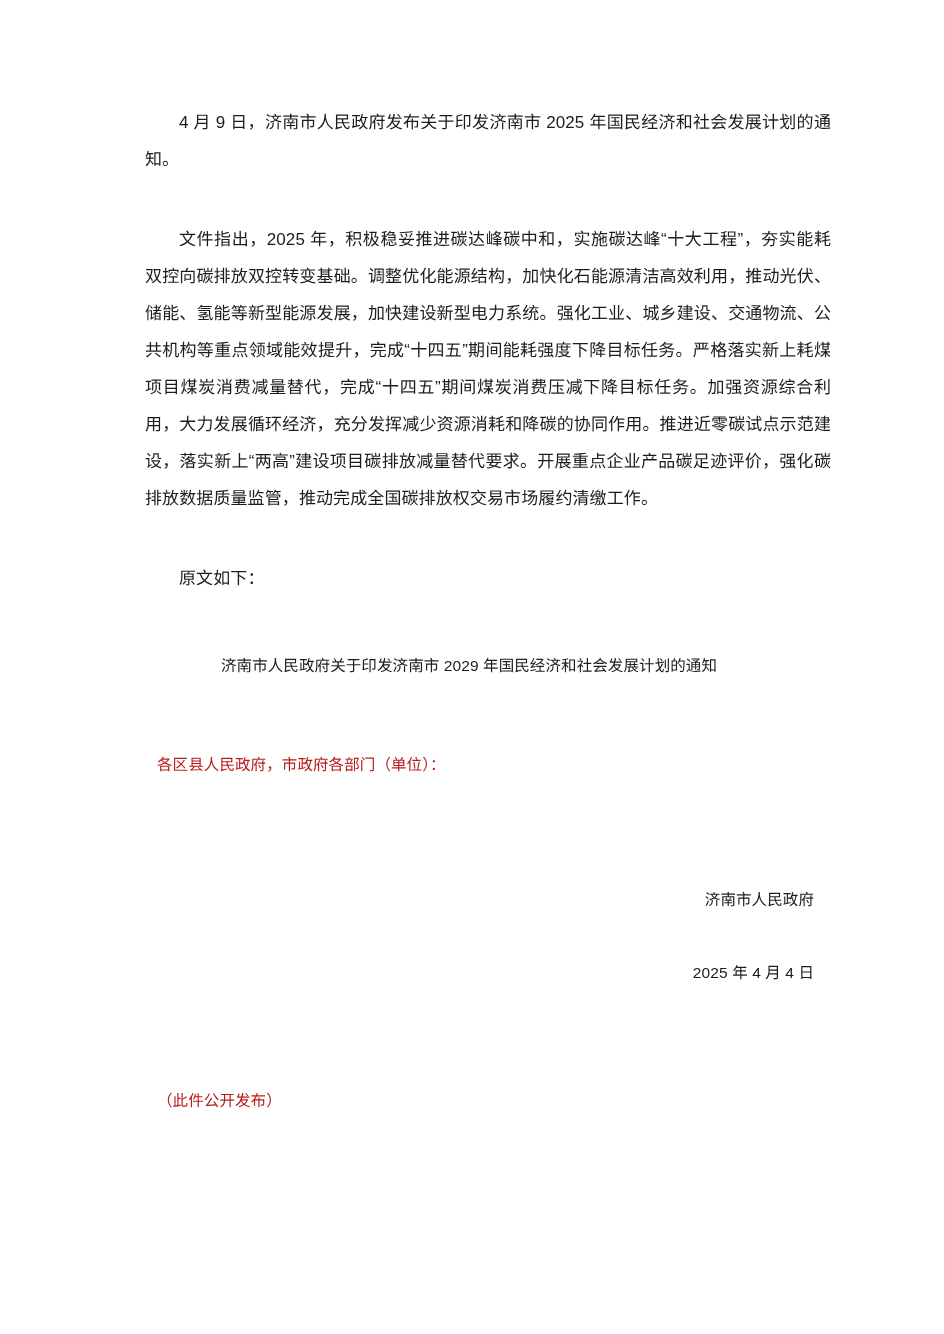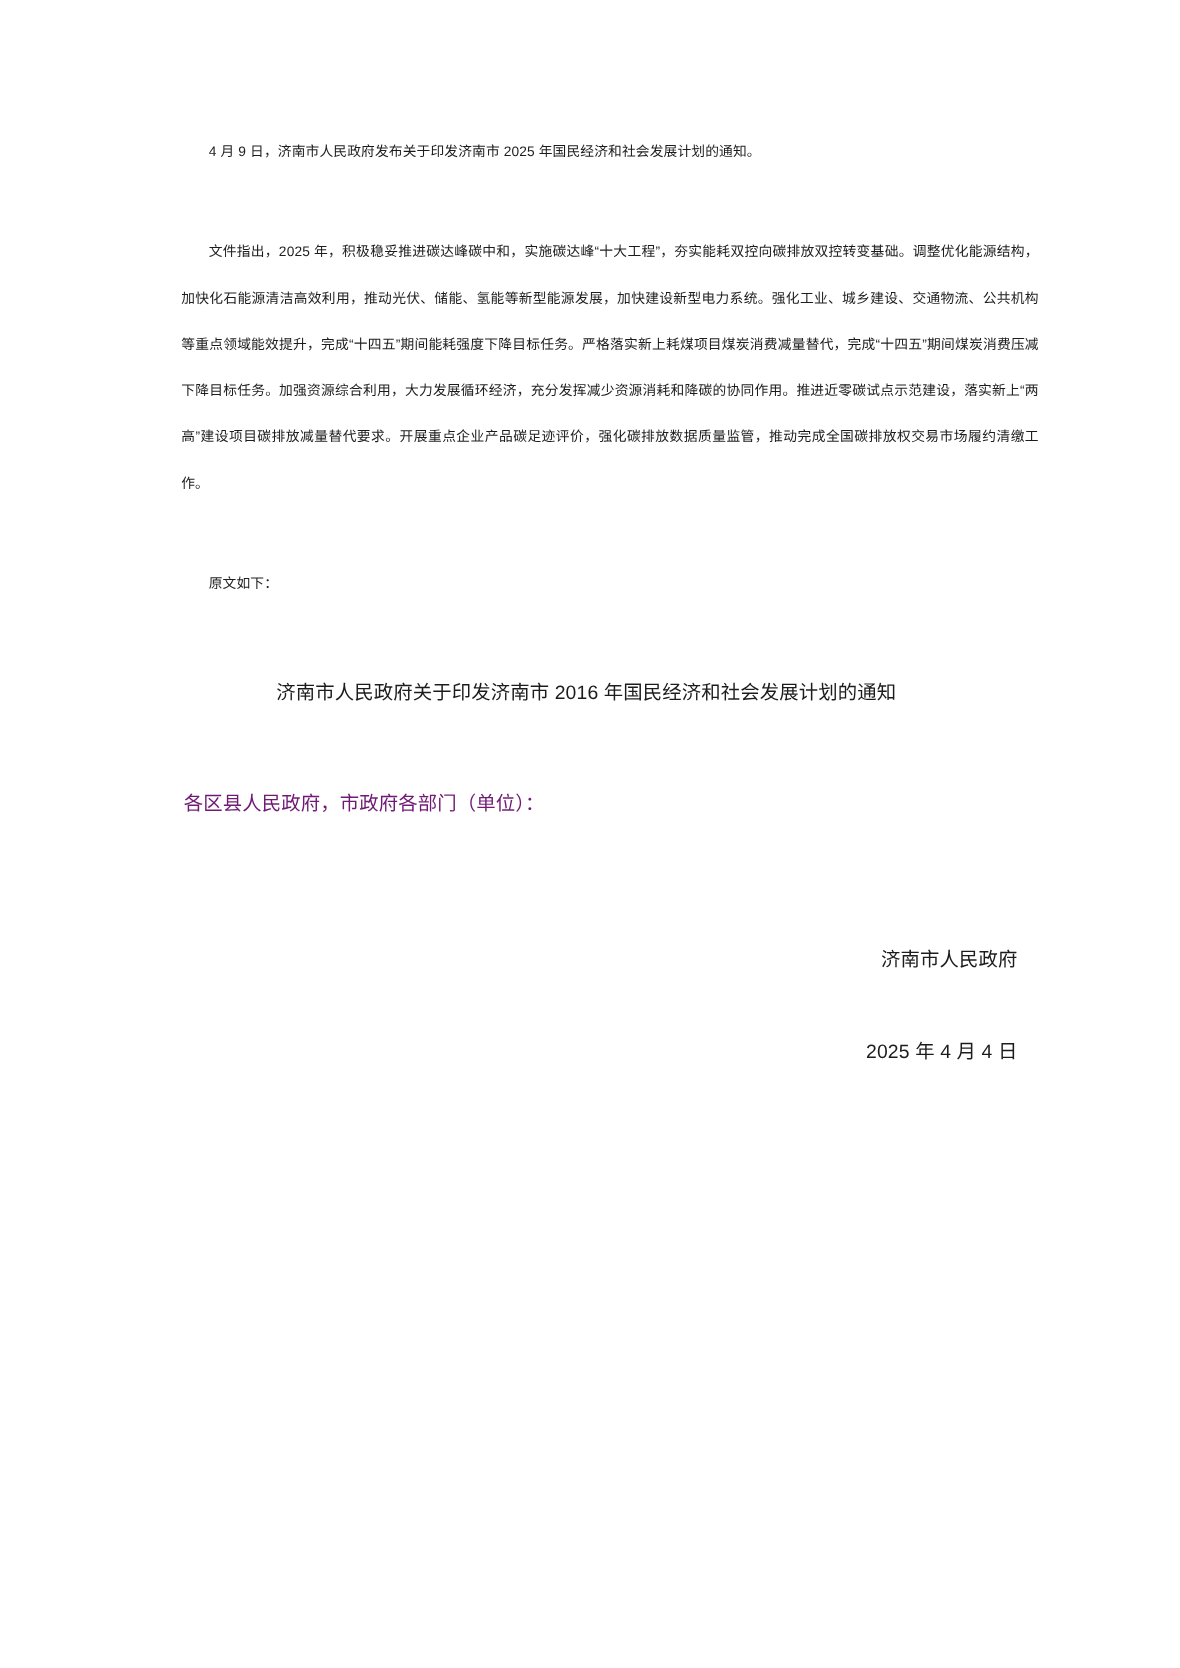--- a/index.html
+++ b/index.html
@@ -27,21 +27,21 @@
 
   .content {
     position: absolute;
     left: 145px;
     top: 104px;
     width: 686px;
   }
 
   
   .para {
-    font-size: 11px;
+    font-size: 17px;
     line-height: 37px;
     text-align: justify;
     text-justify: inter-ideograph;
     letter-spacing: 0.1px;
     color: #1c1c1c;
     margin: 0;
     word-break: break-all;
   }
 
   .para.indent {
@@ -68,22 +68,22 @@
     padding-right: 17px;
     letter-spacing: 0.1px;
     color: #1c1c1c;
     margin: 0;
   }
 
   .plain-line {
     font-size: 15.5px;
     line-height: 37px;
     letter-spacing: 0.1px;
-    color: #701a75;
-    margin: 2px;
+    color: #b91c1c;
+    margin: 12px;
   }
 
   .section-head {
     font-size: 15.5px;
     line-height: 37px;
     letter-spacing: 0.1px;
     color: #1c1c1c;
     margin: 0;
     text-indent: 0;
   }
@@ -99,21 +99,21 @@
     <div class="gap-lg"></div>
 
     <p class="para indent">文件指出，2025 年，积极稳妥推进碳达峰碳中和，实施碳达峰“十大工程”，夯实能耗双控向碳排放双控转变基础。调整优化能源结构，加快化石能源清洁高效利用，推动光伏、储能、氢能等新型能源发展，加快建设新型电力系统。强化工业、城乡建设、交通物流、公共机构等重点领域能效提升，完成“十四五”期间能耗强度下降目标任务。严格落实新上耗煤项目煤炭消费减量替代，完成“十四五”期间煤炭消费压减下降目标任务。加强资源综合利用，大力发展循环经济，充分发挥减少资源消耗和降碳的协同作用。推进近零碳试点示范建设，落实新上“两高”建设项目碳排放减量替代要求。开展重点企业产品碳足迹评价，强化碳排放数据质量监管，推动完成全国碳排放权交易市场履约清缴工作。</p>
 
     <div class="gap-lg"></div>
 
     <p class="para indent">原文如下：</p>
 
     <div class="gap-xl"></div>
 
-    <p class="doc-title">济南市人民政府关于印发济南市 2016 年国民经济和社会发展计划的通知</p>
+    <p class="doc-title">济南市人民政府关于印发济南市 2029 年国民经济和社会发展计划的通知</p>
 
     <div class="gap-xl"></div>
 
     <p class="plain-line">各区县人民政府，市政府各部门（单位）：</p>
 
     <div class="gap-lg"></div>
 
 
     <div class="gap-lg"></div>
 
@@ -121,20 +121,21 @@
 
     <div class="gap-md"></div>
 
     <p class="signature">2025 年 4 月 4 日</p>
 
     <div class="gap-lg"></div>
 
 
     <div class="gap-md"></div>
 
+    <p class="plain-line">（此件公开发布）</p>
 
     <div class="gap-md"></div>
 
 
     <div class="gap-md"></div>
 
 
   </div>
 </div>
 

